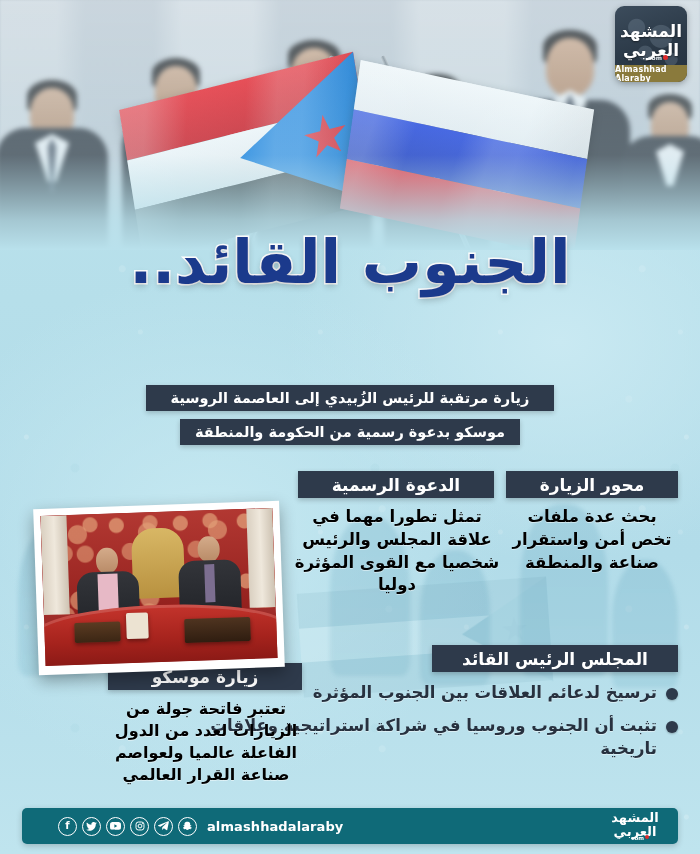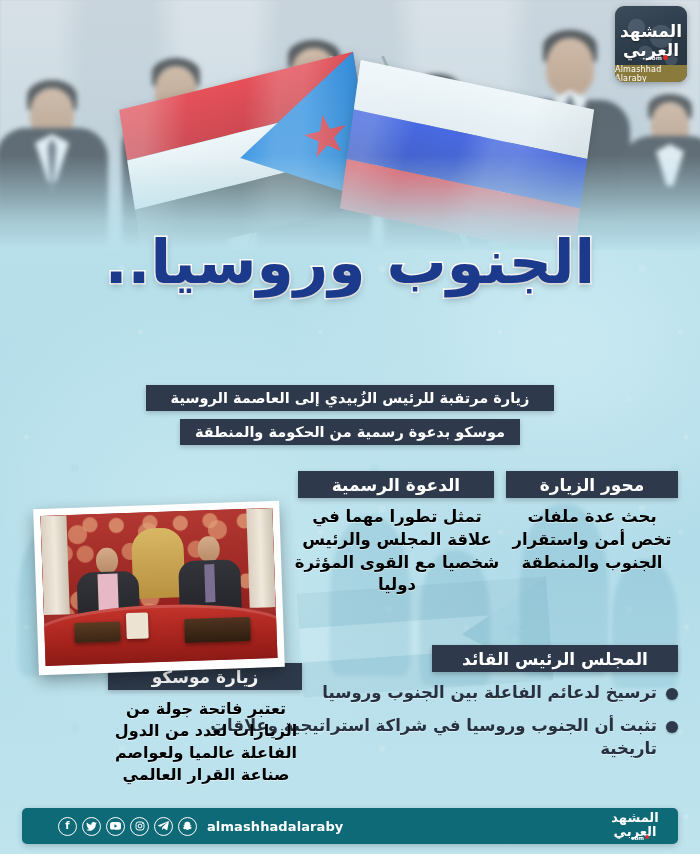--- a/index.html
+++ b/index.html
@@ -181,21 +181,21 @@
   .logo-dot{
     position:absolute; right:19px; top:49px; width:5px; height:5px;
     border-radius:50%; background:#e02b2b;
   }
   .logo-com{
     position:absolute; right:25px; top:48px;
     color:#e9eef2; font-size:6px; font-weight:bold;
   }
   .logo-strip{
     position:absolute; left:0; right:0; bottom:0; height:17px;
-    background:#8a7a3c; color:#fff; font-size:8px; font-weight:normal;
+    background:#8a7a3c; color:#fff; font-size:8px; font-weight:bold;
     display:flex; align-items:center; justify-content:center; letter-spacing:.2px;
     direction:ltr;
   }
 
   
   .title-main{
     position:absolute; right:0; left:0; top:232px;
     text-align:center; direction:rtl;
     font-size:60px; font-weight:bold; color:#1b3a8c;
     letter-spacing:-1px; line-height:1;
@@ -464,37 +464,37 @@
     <div class="globe"></div>
     <div class="logo-ar">
       <div>المشهد</div>
       <div>العربي</div>
     </div>
     <div class="logo-dot"></div>
     <div class="logo-com">com</div>
     <div class="logo-strip">Almashhad Alaraby</div>
   </div>
 
-  <div class="title-main">الجنوب وروسيا..</div>
+  <div class="title-main">الجنوب القائد..</div>
 
   <div class="sub-bar one">زيارة مرتقبة للرئيس الزُبيدي إلى العاصمة الروسية</div>
   <div class="sub-bar two">موسكو بدعوة رسمية من الحكومة والمنطقة</div>
 
   <div class="sec-head h-axis">محور الزيارة</div>
-  <div class="sec-body b-axis">بحث عدة ملفات تخص أمن واستقرار الجنوب والمنطقة</div>
+  <div class="sec-body b-axis">بحث عدة ملفات تخص أمن واستقرار صناعة والمنطقة</div>
 
   <div class="sec-head h-invite">الدعوة الرسمية</div>
   <div class="sec-body b-invite">تمثل تطورا مهما في علاقة المجلس والرئيس شخصيا مع القوى المؤثرة دوليا</div>
 
   <div class="sec-head h-leader">المجلس الرئيس القائد</div>
 
   <div class="bullets">
     <div class="bullet">
       <span class="dot"></span>
-      <span class="txt">ترسيخ لدعائم الفاعلة بين الجنوب وروسيا</span>
+      <span class="txt">ترسيخ لدعائم العلاقات بين الجنوب المؤثرة</span>
     </div>
     <div class="bullet">
       <span class="dot"></span>
       <span class="txt">تثبت أن الجنوب وروسيا في شراكة استراتيجية وعلاقات تاريخية</span>
     </div>
   </div>
 
   <div class="sec-head h-moscow">زيارة موسكو</div>
   <div class="sec-body b-moscow">تعتبر فاتحة جولة من الزيارات لعدد من الدول الفاعلة عالميا ولعواصم صناعة القرار العالمي</div>
 

